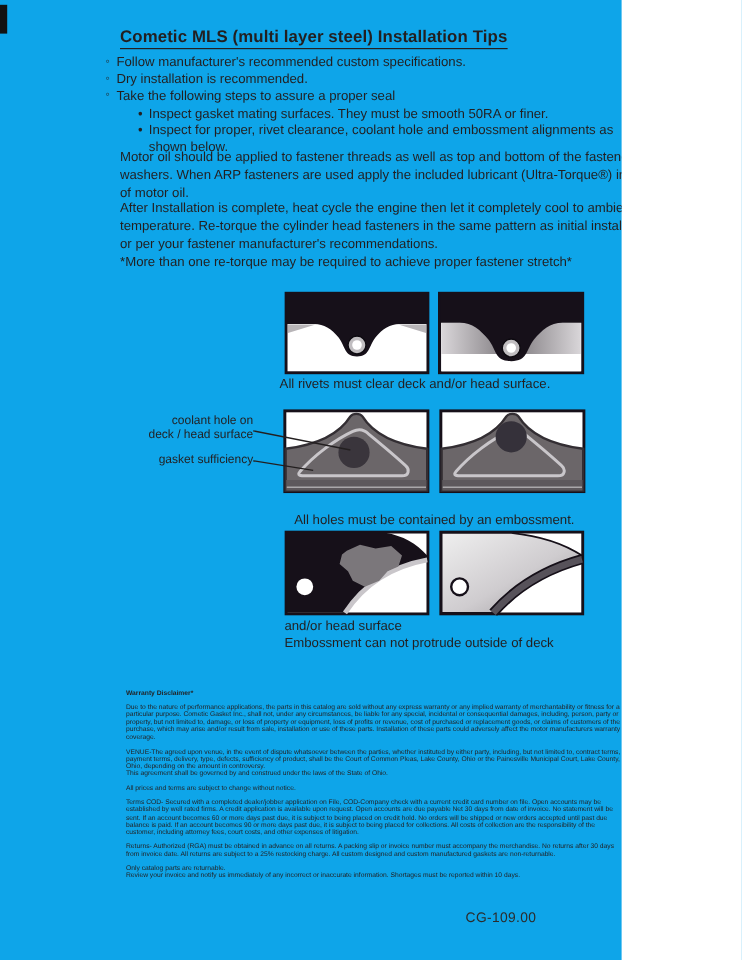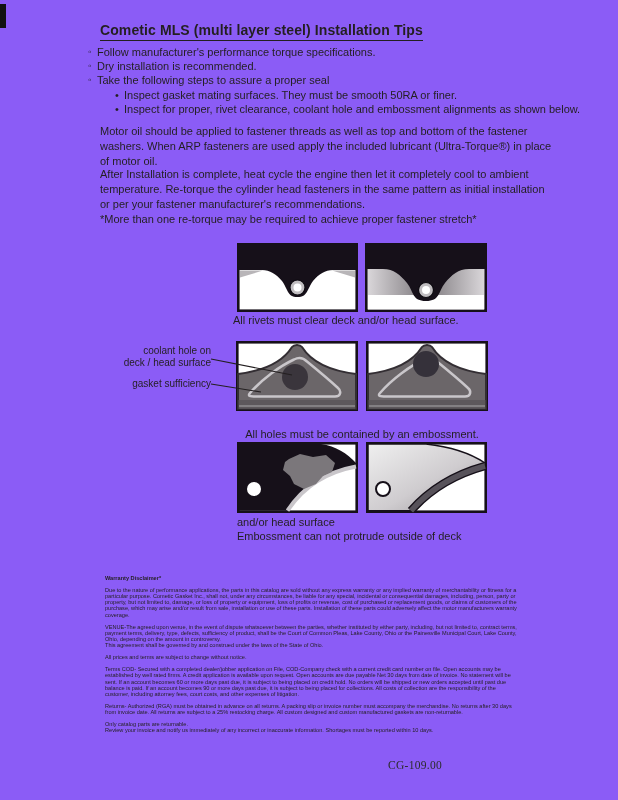--- a/index.html
+++ b/index.html
@@ -1,18 +1,18 @@
 <!DOCTYPE html>
 <html><head>
 <meta charset="utf-8">
 <style>
   * { margin:0; padding:0; box-sizing:border-box; }
   html,body { background:#ffffff; }
   .page {
-    position:relative; width:618px; height:800px; background:#8b5cf6;
+    position:relative; width:518px; height:800px; background:#0ea5e9;
     font-family:"Liberation Sans", sans-serif; color:#231f20; overflow:hidden;
   }
   .artifact { position:absolute; left:0; top:4px; width:6px; height:24px; background:#121212; }
 
   .title {
     position:absolute; left:100px; top:22px; font-size:14px; font-weight:bold;
     border-bottom:1.6px solid #231f20; padding-bottom:2px; letter-spacing:0.1px;
   }
   .bullets { position:absolute; left:88px; top:45px; font-size:11px; }
   .bullet-row { display:flex; align-items:flex-start; line-height:14.2px; }
@@ -30,35 +30,35 @@
   .dbox { position:absolute; }
   .dbox svg { display:block; }
   .caption { position:absolute; font-size:11px; line-height:13.5px; }
   .side-label { position:absolute; width:111px; text-align:right; font-size:10px; line-height:11.5px; }
   .leader-overlay { position:absolute; left:205px; top:340px; width:100px; height:60px; pointer-events:none; }
 
   .disclaimer { position:absolute; left:105px; top:575px; width:412px; font-size:5.6px; line-height:6.2px; }
   .disclaimer .dheading { font-weight:bold; margin-bottom:5.5px; }
   .disclaimer p { margin-bottom:5.8px; }
   .disclaimer p.tight { margin-bottom:0; }
-  .page-number { position:absolute; left:388px; top:759px; font-size:11.5px; letter-spacing:0.3px; color:#2b2b2b;font-family:Liberation Serif, serif; }
+  .page-number { position:absolute; left:388px; top:759px; font-size:11.5px; letter-spacing:0.3px; color:#2b2b2b; }
 </style>
 </head>
 <body>
 
 <div class="page">
 
   <div class="artifact"></div>
 
   <div class="title">Cometic MLS (multi layer steel) Installation Tips</div>
 
   <div class="bullets">
     <div class="bullet-row">
       <span class="mk">◦</span>
-      <span>Follow manufacturer's performance torque specifications.</span>
+      <span>Follow manufacturer's recommended custom specifications.</span>
     </div>
     <div class="bullet-row">
       <span class="mk">◦</span>
       <span>Dry installation is recommended.</span>
     </div>
     <div class="bullet-row">
       <span class="mk">◦</span>
       <span>Take the following steps to assure a proper seal</span>
     </div>
     <div class="bullet-row sub">

